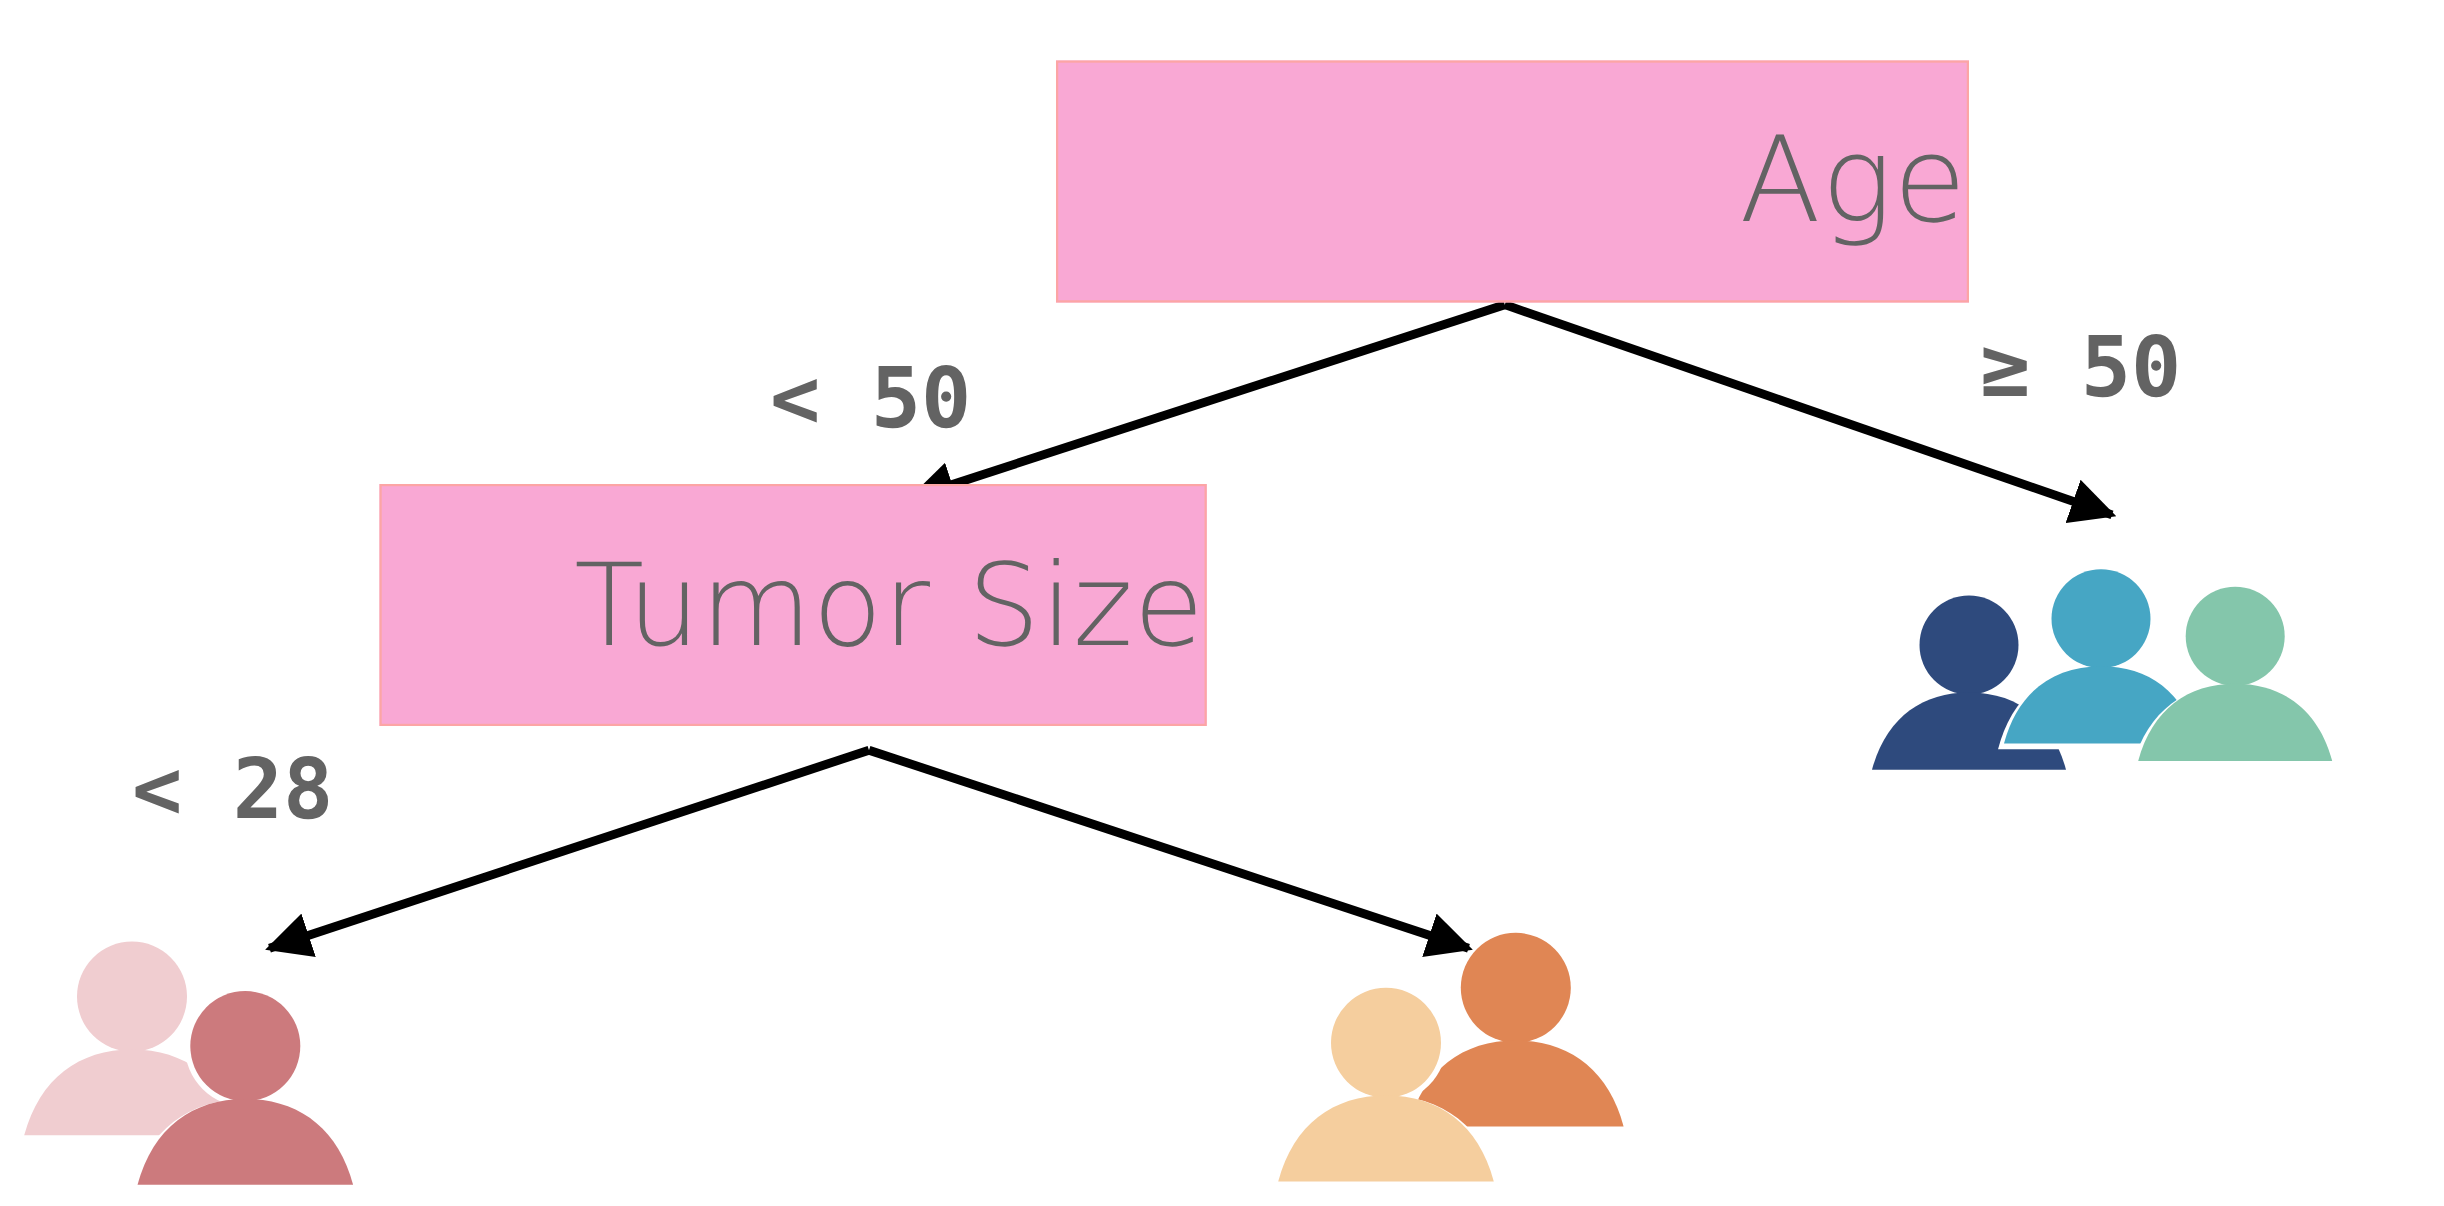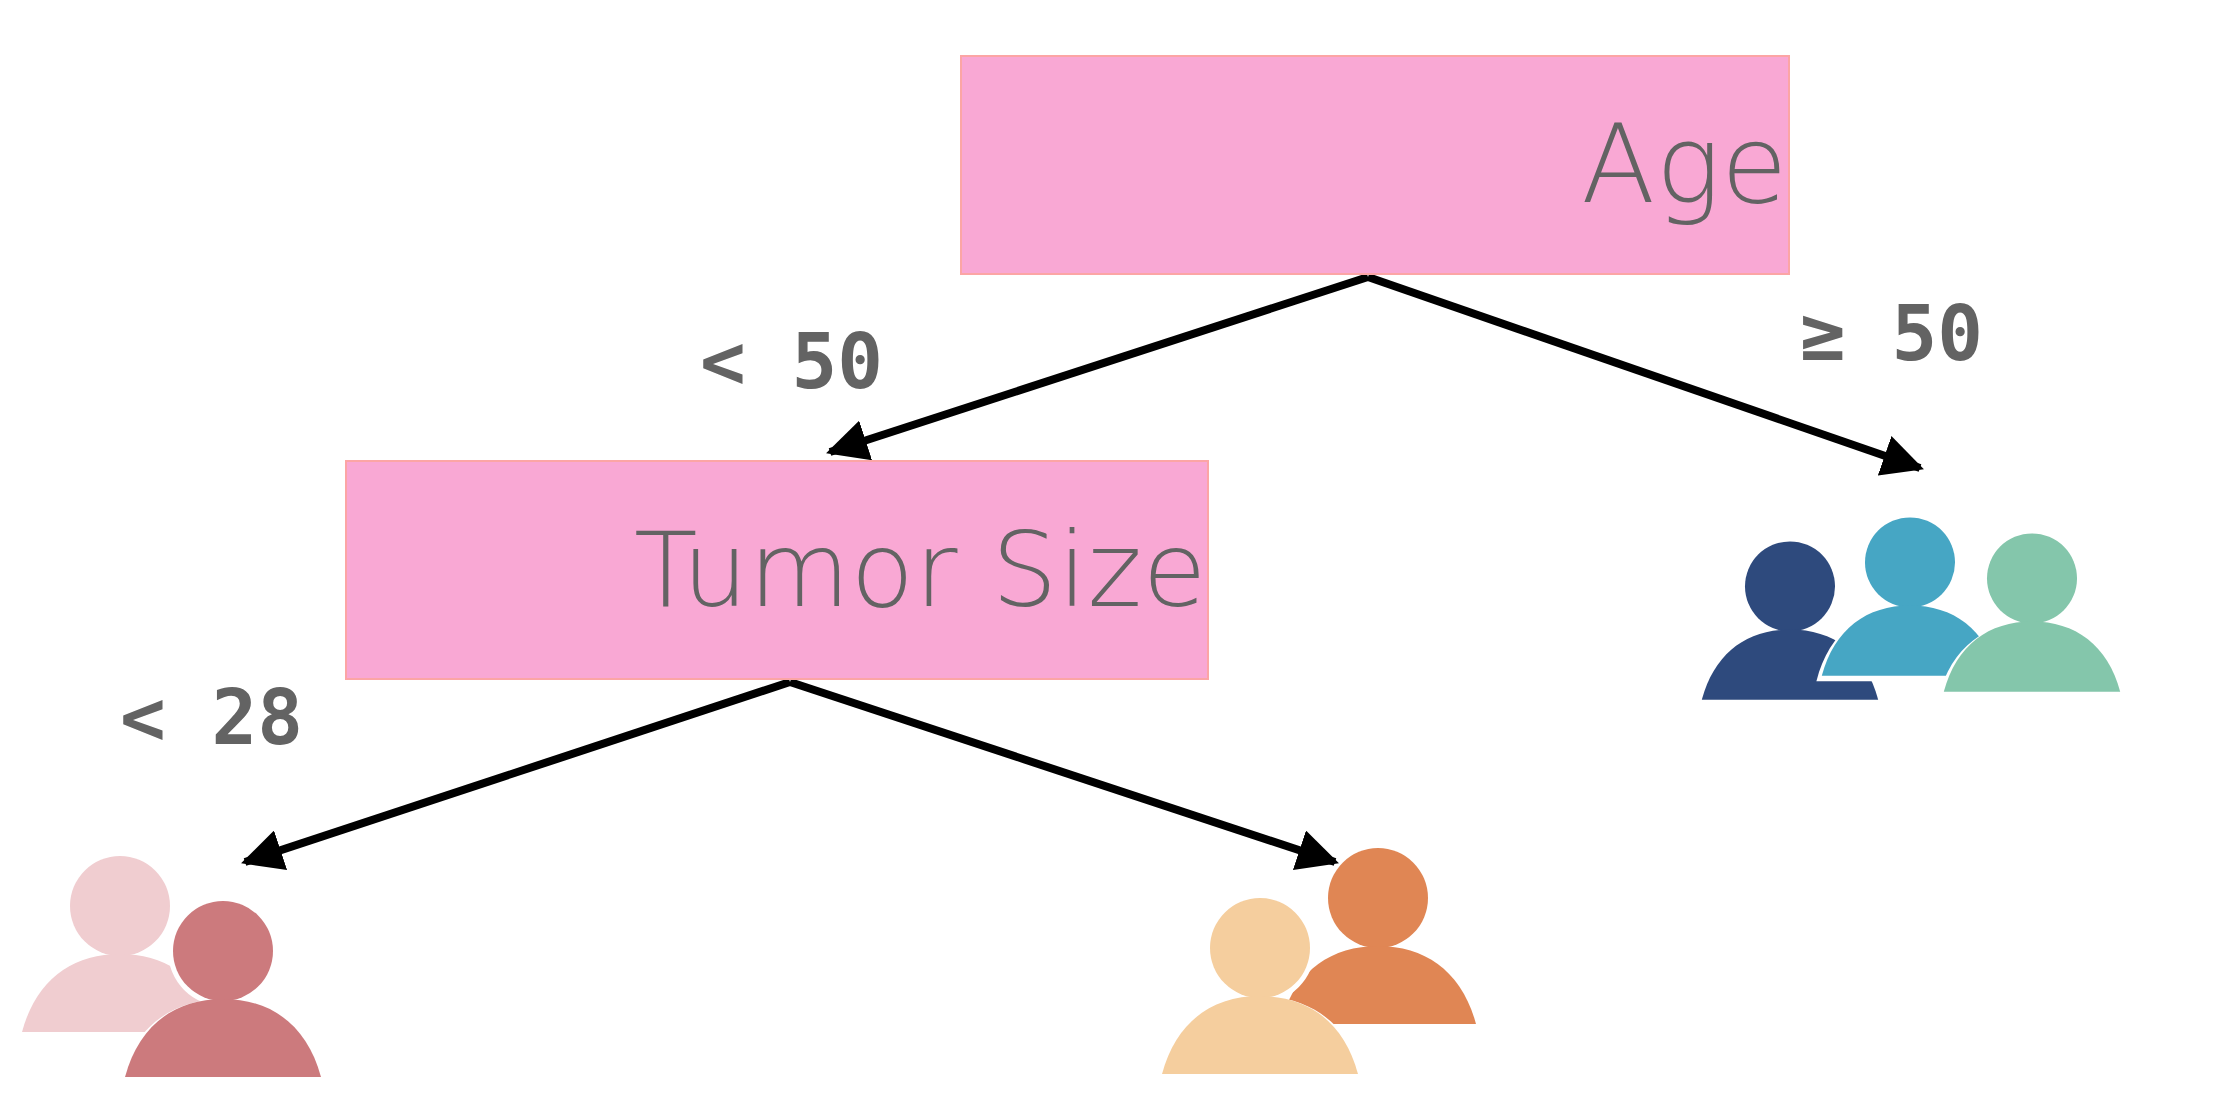--- a/index.html
+++ b/index.html
@@ -49,22 +49,22 @@
   #node-age {
     left: 960px;
     top: 55px;
     width: 830px;
     height: 220px;
   }
   #node-age .node-label { font-size: 108px; }
 
   #node-tumor-size {
     left: 345px;
-    top: 460px;
-    width: 864px;
+    top: 440px;
+    width: 752px;
     height: 220px;
   }
   #node-tumor-size .node-label { font-size: 104px; }
 
   
   .edge-label {
     position: absolute;
     font-family: "DejaVu Sans Mono", monospace;
     font-weight: 700;
     font-size: 76px;

